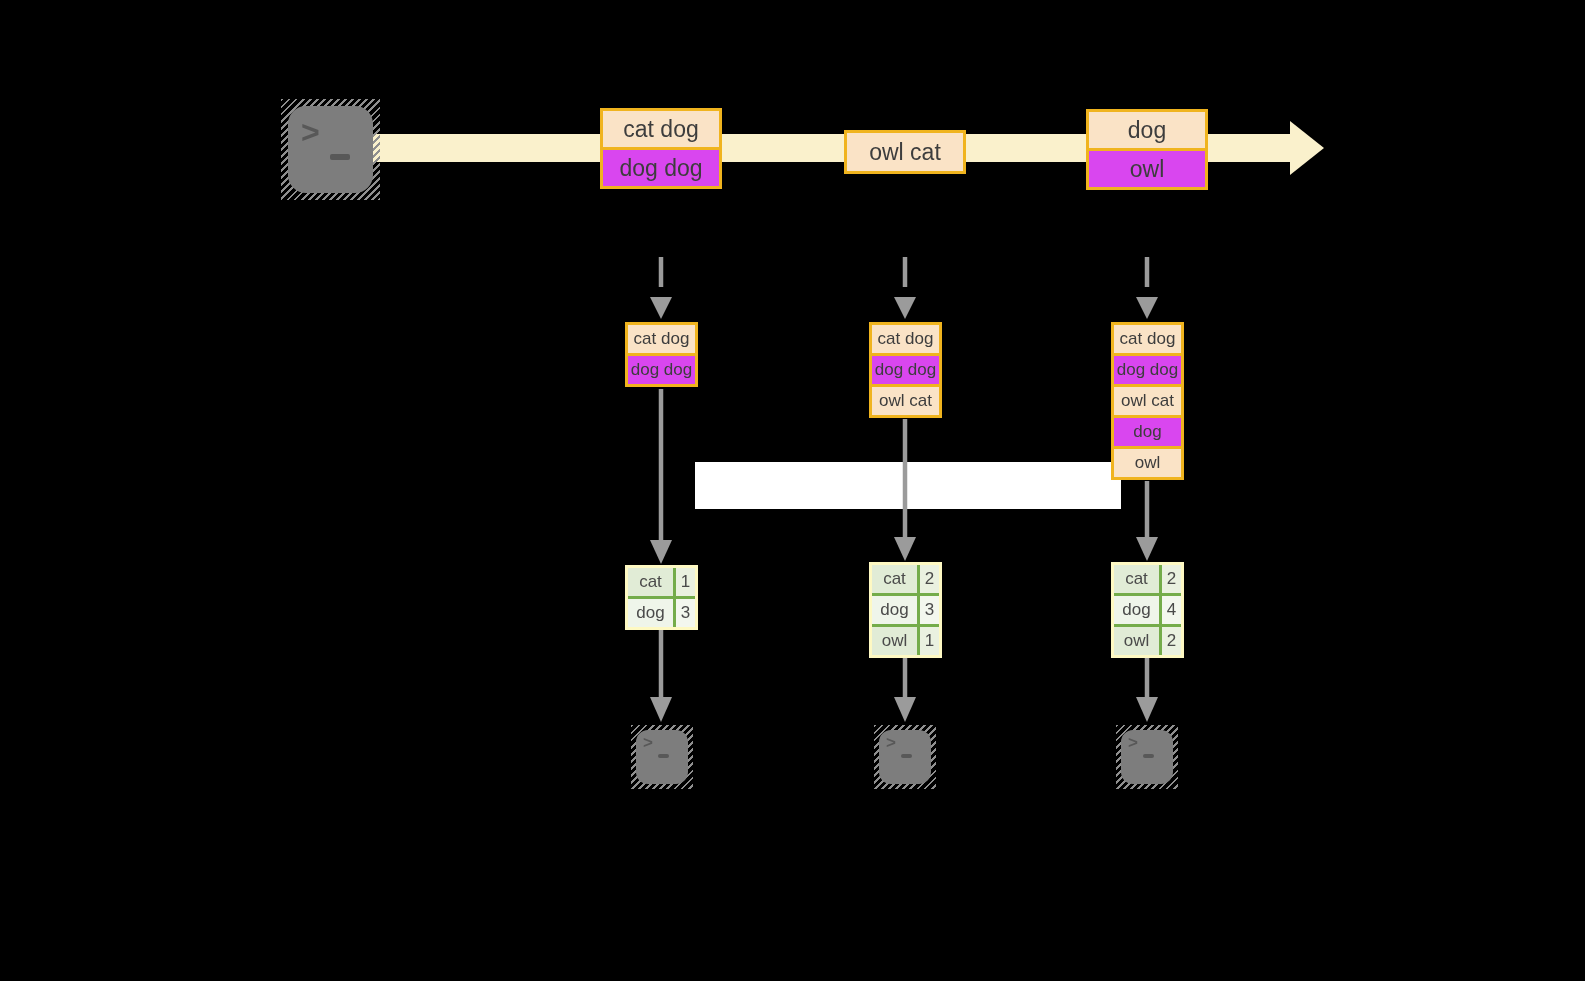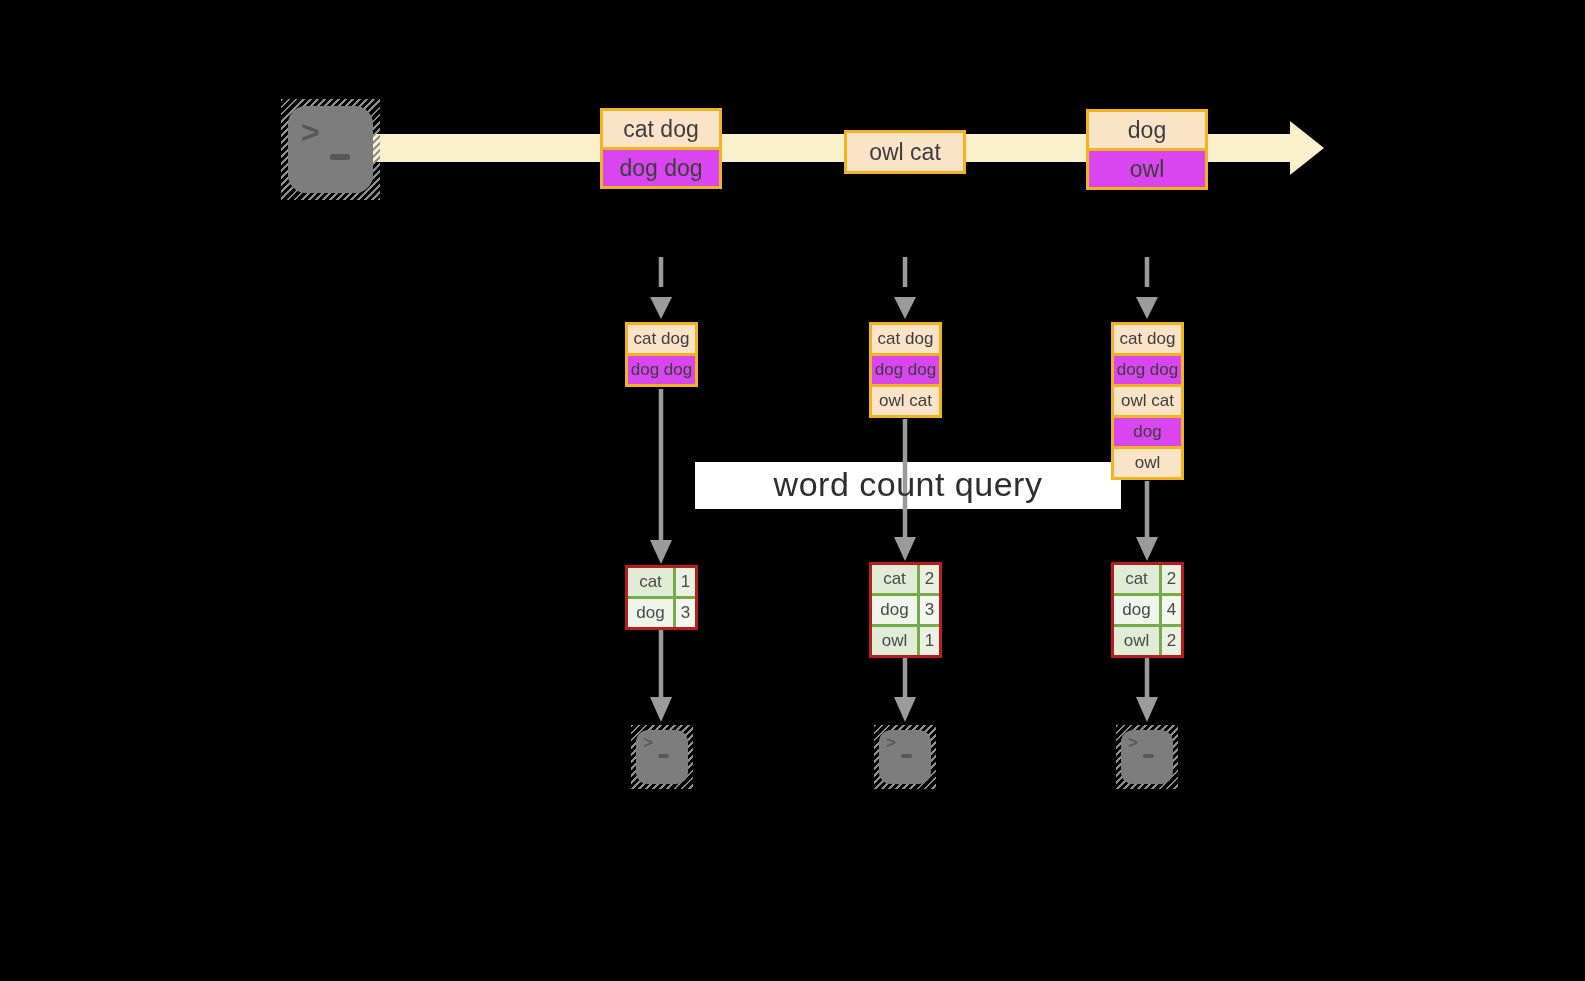--- a/index.html
+++ b/index.html
@@ -24,21 +24,21 @@
     display:flex;align-items:center;justify-content:center;
     color:#3d3d3d;
   }
   .batch .row{height:36px;width:116px;font-size:23px;}
   .single .row{height:38px;width:116px;font-size:23px;}
   .state .row{height:28px;width:67px;font-size:17px;}
   .row.peach{background:#fae3c6;}
   .row.cream{background:#d946ef;}
   
   .ctable{
-    position:absolute;z-index:4;border:3px solid #b91c1c;background:#74ac4a;
+    position:absolute;z-index:4;border:3px solid #fef9c3;background:#74ac4a;
     display:flex;flex-direction:column;gap:3px;box-sizing:content-box;
   }
   .crow{display:flex;gap:3px;height:28px;}
   .cword{width:45px;display:flex;align-items:center;justify-content:center;font-size:17px;color:#4a4a4a;}
   .ccount{width:19px;display:flex;align-items:center;justify-content:center;font-size:17px;color:#4a4a4a;}
   .crow.odd  .cword{background:#e1ecd6;}
   .crow.odd  .ccount{background:#eaf1e0;}
   .crow.even .cword{background:#eff5ea;}
   .crow.even .ccount{background:#f3f7ee;}
   
@@ -83,21 +83,20 @@
     <polygon points="894,697 916,697 905,722" fill="#9b9b9b"></polygon>
 
     <line x1="1147" y1="257" x2="1147" y2="287" stroke="#9b9b9b" stroke-width="4.5"></line>
     <polygon points="1136,297 1158,297 1147,319" fill="#9b9b9b"></polygon>
     <line x1="1147" y1="481" x2="1147" y2="538" stroke="#9b9b9b" stroke-width="4.5"></line>
     <polygon points="1136,537 1158,537 1147,561" fill="#9b9b9b"></polygon>
     <line x1="1147" y1="658" x2="1147" y2="699" stroke="#9b9b9b" stroke-width="4.5"></line>
     <polygon points="1136,697 1158,697 1147,722" fill="#9b9b9b"></polygon>
   </svg>
 
-  <div class="query-label">word count query</div>
 
   <div class="term big">
     <div class="term-inner">
       <span class="gt">&gt;</span>
       <span class="us"></span>
     </div>
   </div>
 
   <div class="obox batch" style="left:600px;top:108px;">
     <div class="row peach">cat dog</div>

